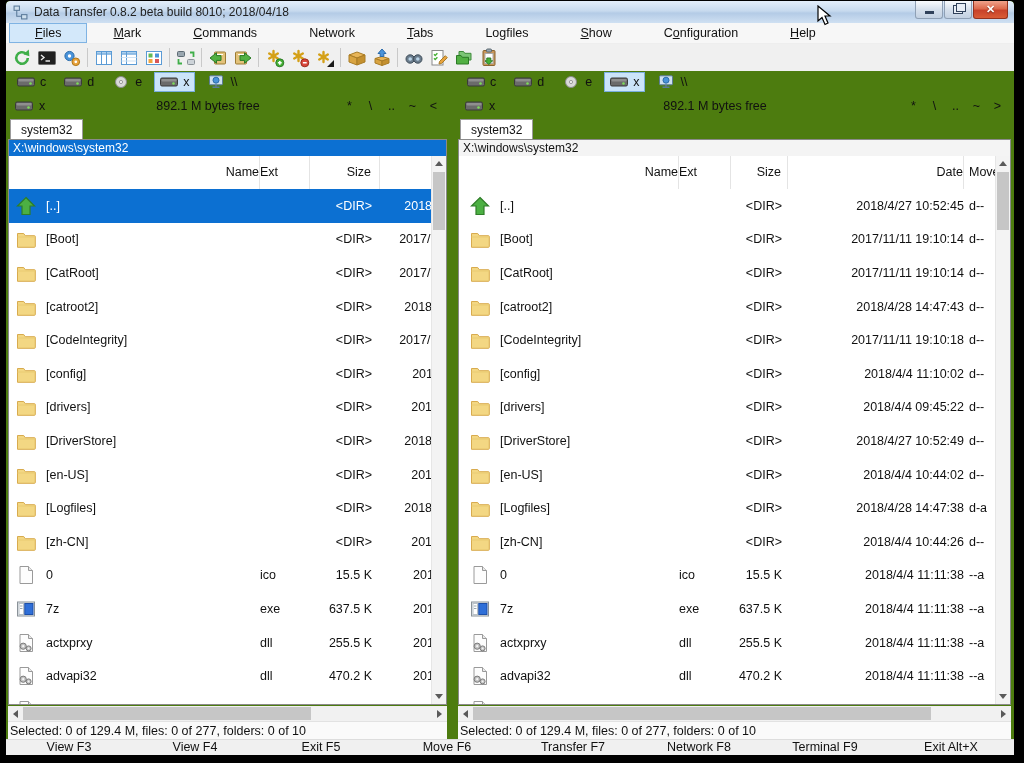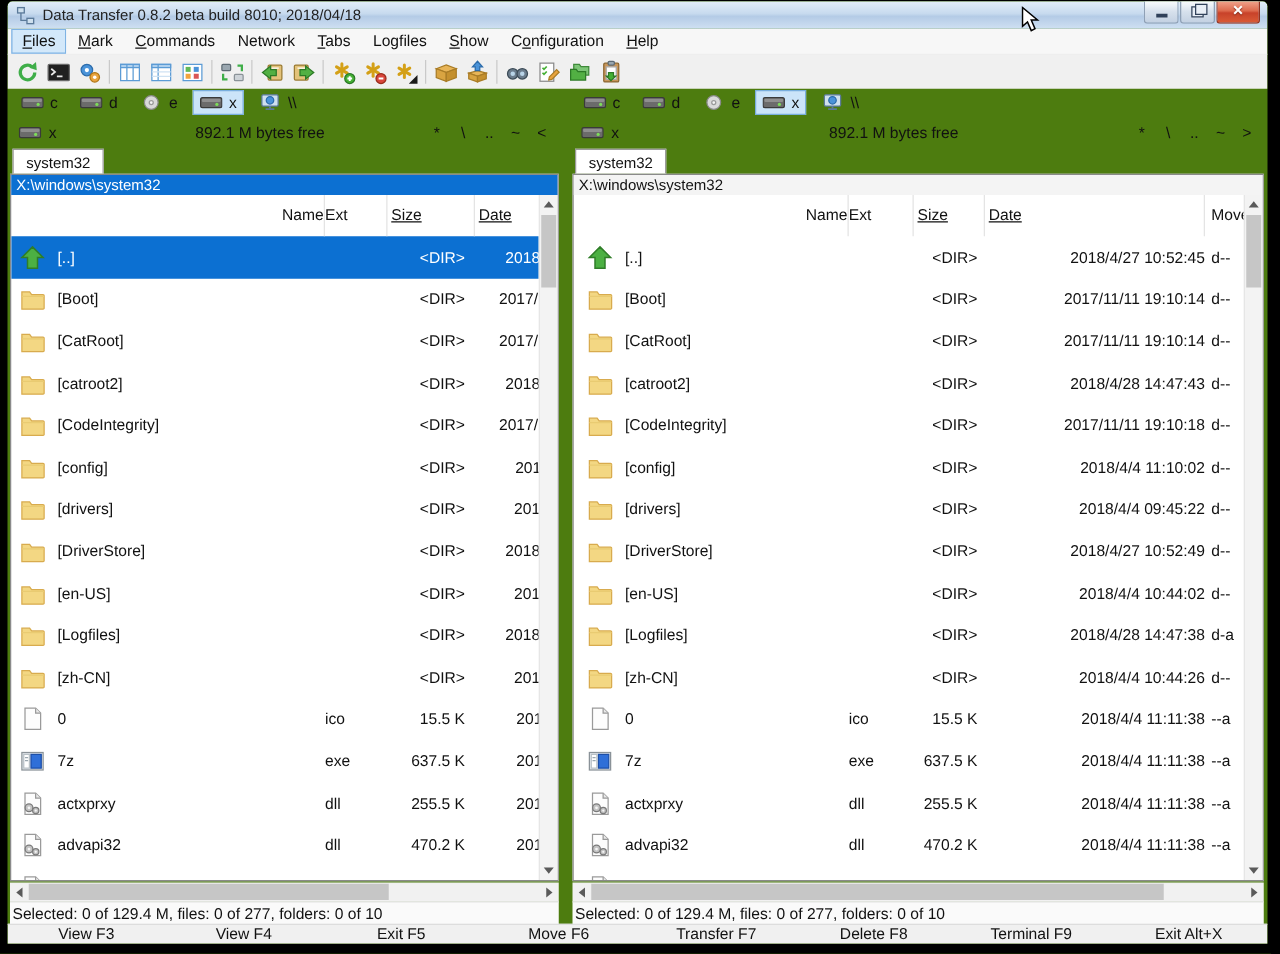--- a/index.html
+++ b/index.html
@@ -16,21 +16,21 @@
   .wbtn{height:17px;border:1px solid #8fa0b5;border-top:none;border-radius:0 0 3px 3px;
         background:linear-gradient(180deg,#fafcfe,#d6e0ec 50%,#c3d1e2);display:flex;align-items:center;justify-content:center;}
   .wbtn.min,.wbtn.max{width:26px;}
   .wbtn.close{width:33px;border-color:#93321f;background:linear-gradient(180deg,#f0a38c,#dd6a4d 45%,#c8422a 55%,#d95b36);}
   .glyph-min{width:9px;height:3px;background:#30415a;margin-top:6px;}
   .glyph-max{width:8px;height:7px;border:1px solid #30415a;position:relative;background:#e8eef6;}
   .glyph-max:before{content:"";position:absolute;left:2px;top:-3px;width:8px;height:7px;border:1px solid #30415a;background:#e8eef6;}
   .glyph-x{color:#fff;font-size:11px;font-weight:bold;line-height:15px;text-shadow:0 1px 1px #7c2413;}
   
   .menubar{height:20px;background:#f7f7f7;display:flex;align-items:stretch;padding-left:3px;border-bottom:1px solid #eee;}
-  .menu-item{font-size:12.5px;color:#111;padding:0 9px;line-height:20px;}
+  .menu-item{font-size:12.5px;color:#111;padding:0 26px;line-height:20px;}
   .menu-item.hl{background:#d3e8fa;box-shadow:inset 0 0 0 1px #7fb3e3;}
   
   .toolbar{height:27px;background:#f0f0f0;display:flex;align-items:center;padding-left:3px;}
   .tbtn{width:25px;height:23px;display:flex;align-items:center;justify-content:center;}
   .tbtn svg{width:20px;height:20px;}
   .tsep{width:1px;height:19px;background:#c9c9c9;margin:0 3px;}
   
   .workspace{position:absolute;top:69px;left:0;right:0;bottom:15px;}
   .pane{position:absolute;top:0;bottom:0;display:flex;flex-direction:column;}
   .pane[data-side="left"]{left:2px;width:439px;}
@@ -62,21 +62,21 @@
   .c-ext,.c-size,.c-date,.c-attr{box-sizing:border-box;}
   .c-size{text-align:right;}
   .c-date{text-align:right;}
   .pane[data-side="left"]  .c-name{width:251px;} .pane[data-side="left"]  .c-ext{width:50px;}
   .pane[data-side="left"]  .c-size{width:70px;padding-right:8px;} .pane[data-side="left"] .c-date{width:132px;}
   .pane[data-side="right"] .c-name{width:220px;padding-left:10px;} .pane[data-side="right"] .c-ext{width:52px;}
   .pane[data-side="right"] .c-size{width:57px;padding-right:6px;} .pane[data-side="right"] .c-date{width:176px;}
   .c-attr{width:40px;padding-left:5px;text-align:left;}
   .hdr .hc{border-right:1px solid #e4e4e4;height:33px;line-height:33px;display:block;}
   .hdr .c-name{display:block;padding-left:6px;text-align:right;}
-  .hdr .c-size,.hdr .c-date{text-align:left;padding-left:3px;text-decoration:underline;}
+  .hdr .c-size,.hdr .c-date{text-align:right;padding-left:3px;}
   .row.sel{background:#0c70d2;color:#fff;}
   
   .vscroll{flex:0 0 14px;background:#f3f3f3;border-left:1px solid #e6e6e6;position:relative;}
   .sb-btn{position:absolute;left:0;width:14px;height:15px;display:flex;align-items:center;justify-content:center;}
   .sb-btn.up{top:0;} .sb-btn.down{bottom:0;}
   .tri-up{width:0;height:0;border-left:4px solid transparent;border-right:4px solid transparent;border-bottom:5px solid #5a5a5a;}
   .tri-down{width:0;height:0;border-left:4px solid transparent;border-right:4px solid transparent;border-top:5px solid #5a5a5a;}
   .tri-left{width:0;height:0;border-top:4px solid transparent;border-bottom:4px solid transparent;border-right:5px solid #5a5a5a;}
   .tri-right{width:0;height:0;border-top:4px solid transparent;border-bottom:4px solid transparent;border-left:5px solid #5a5a5a;}
   .vthumb{position:absolute;left:1px;width:12px;top:16px;height:58px;background:#c6c6c6;}
@@ -1036,21 +1036,21 @@
     </div>
 
   </div>
 
   <div class="fnbar">
       <span class="fn">View F3</span>
       <span class="fn">View F4</span>
       <span class="fn">Exit F5</span>
       <span class="fn">Move F6</span>
       <span class="fn">Transfer F7</span>
-      <span class="fn">Delete F8</span>
+      <span class="fn">Network F8</span>
       <span class="fn">Terminal F9</span>
       <span class="fn">Exit Alt+X</span>
     </div>
 </div>
 
 <svg class="cursor" width="18" height="22" viewBox="0 0 18 22">
   <polygon points="1,1 1,16 5,12.5 8,19.5 11,18 8,11 13,11" fill="#fff" stroke="#000" stroke-width="1.2"></polygon>
 </svg>
 
 </body></html>

